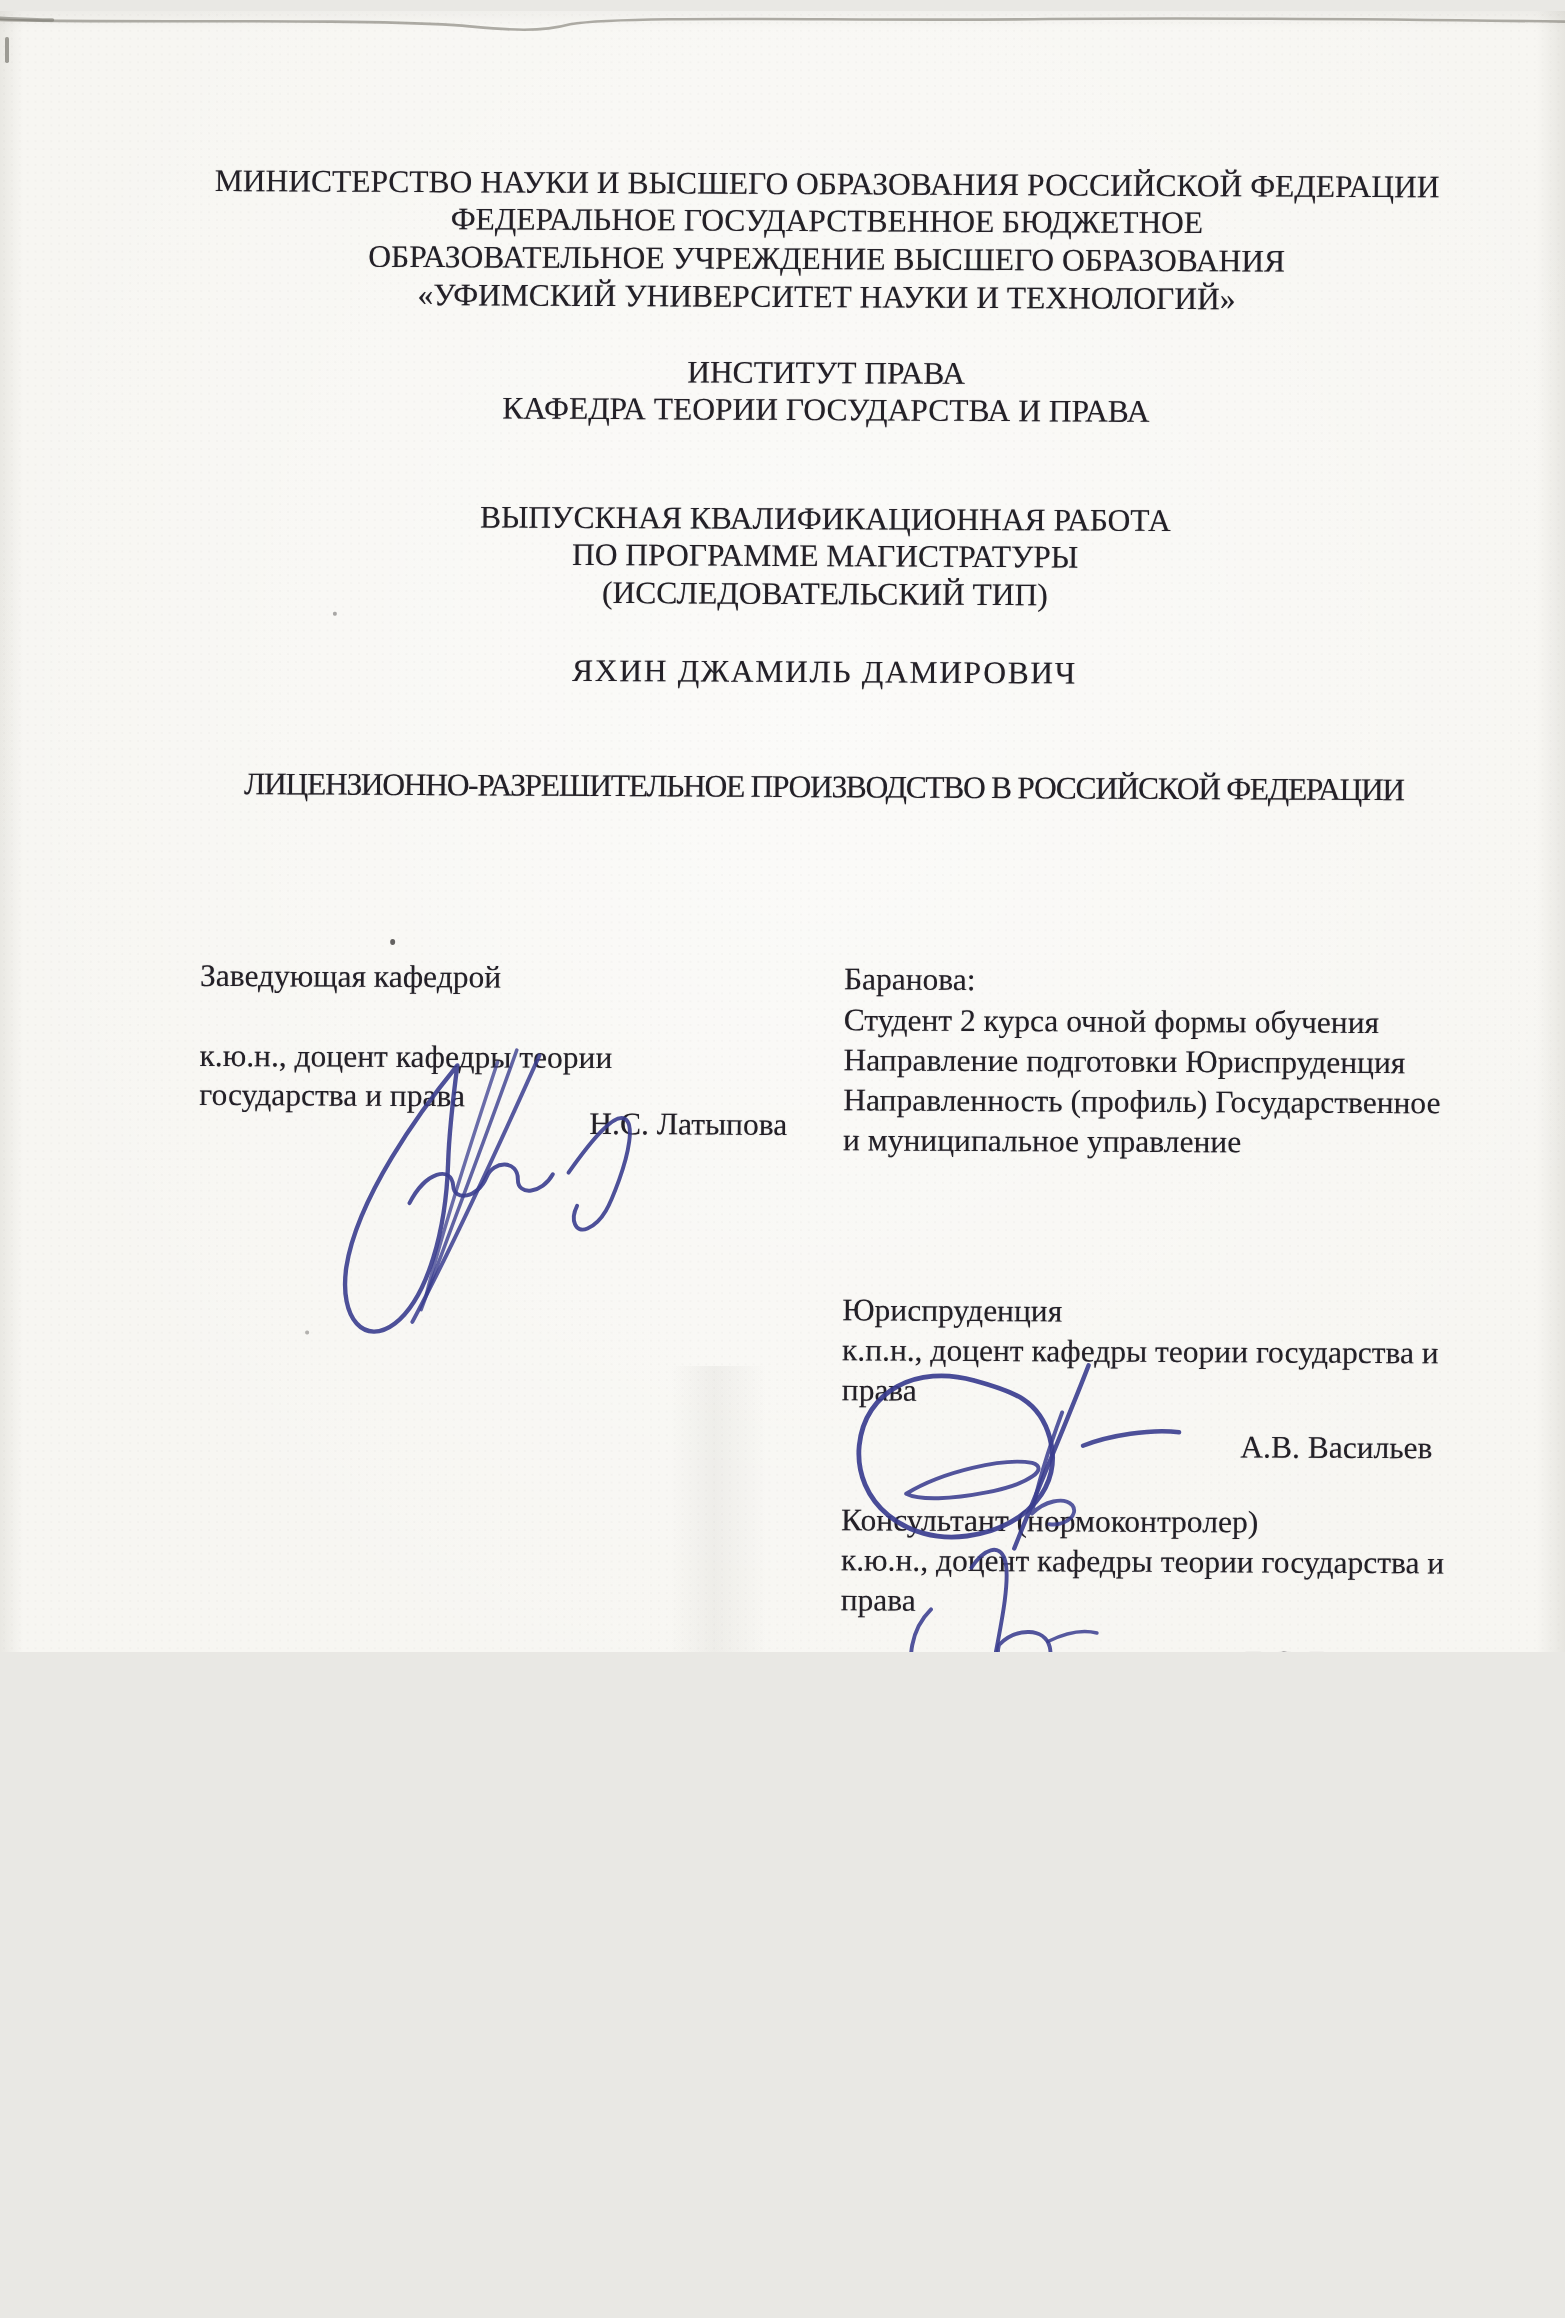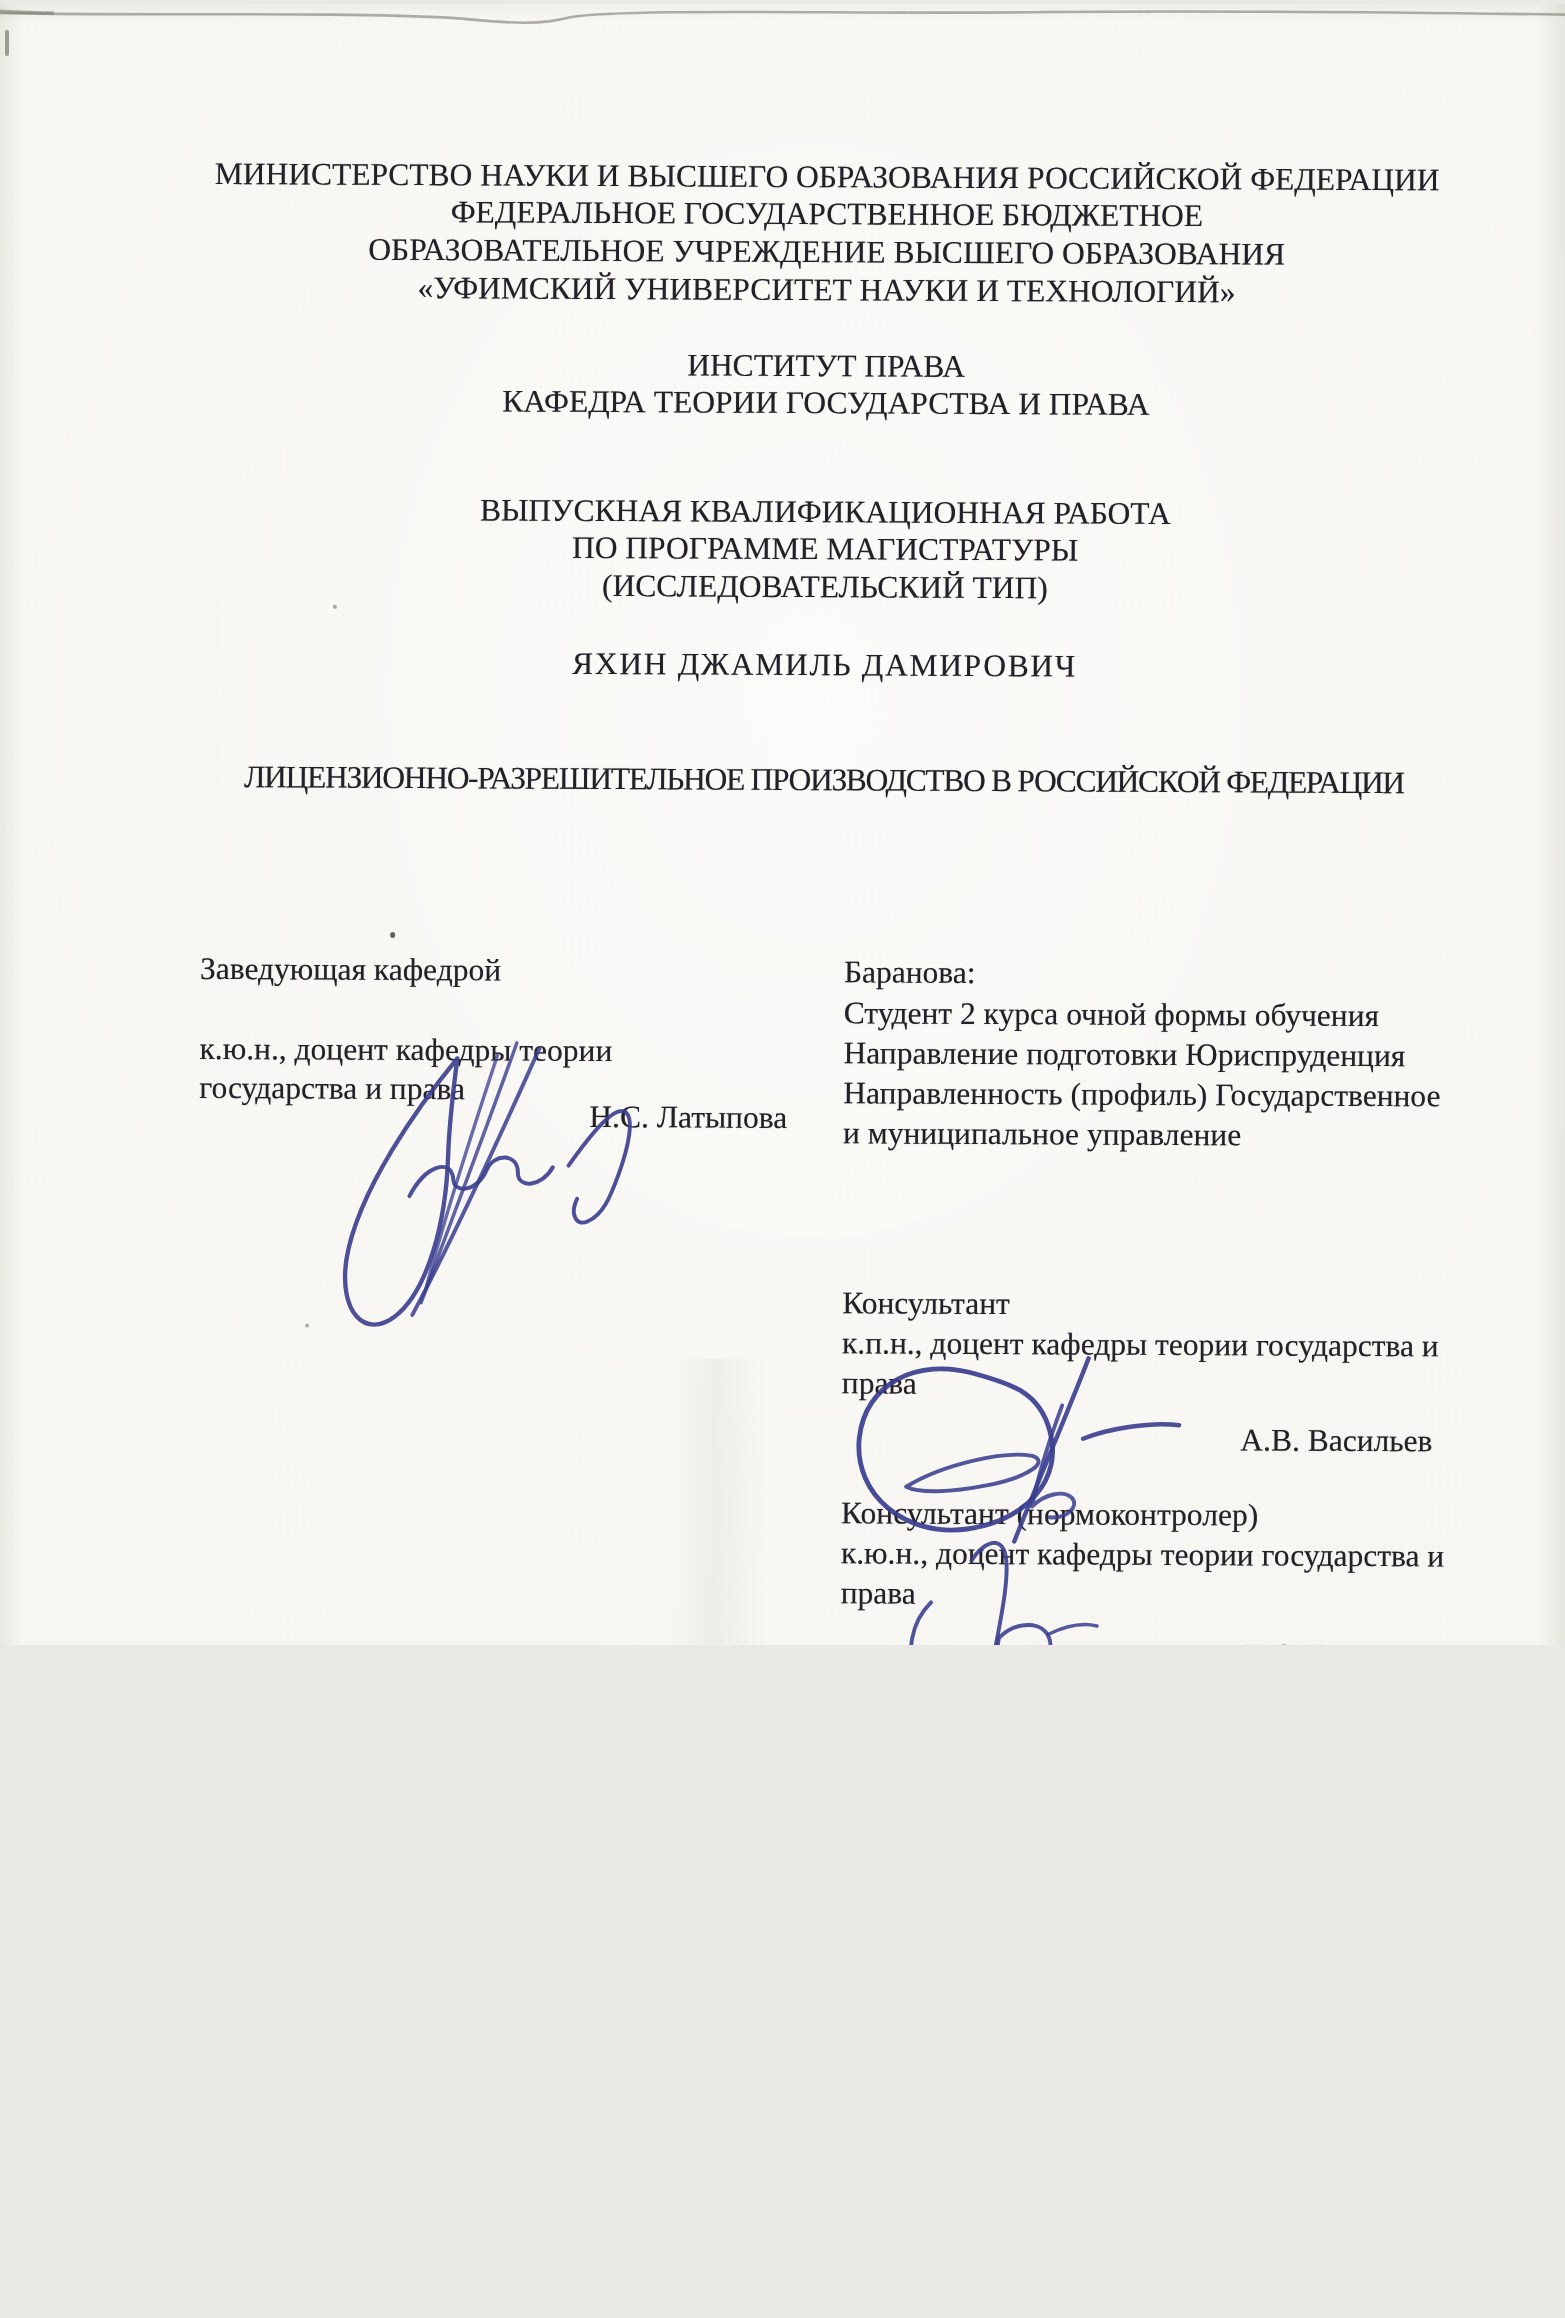--- a/index.html
+++ b/index.html
@@ -1,19 +1,19 @@
 <!DOCTYPE html>
 <html style="font-size:14px"><head>
 <meta charset="utf-8">
 <style>
   html,body{margin:0;padding:0;background:#e9e8e4;}
   .scan{
     position:relative;
     width:1566px;height:1641px;
-    margin:4px auto;
+    margin:11px auto;
     overflow:hidden;
     background:
       radial-gradient(ellipse 1224px 1574px at 52% 42%, rgba(255,255,255,.55), rgba(255,255,255,0) 70%),
       linear-gradient(to right, rgba(170,168,158,.18) 0, rgba(170,168,158,0) 23px),
       linear-gradient(to left, rgba(170,168,158,.22) 0, rgba(170,168,158,0) 30px),
       linear-gradient(to bottom, rgba(150,148,140,.10) 0, rgba(150,148,140,0) 19px),
       #f7f6f2;
     font-family:"Liberation Serif","DejaVu Serif",serif;
     color:#232027;
     text-decoration:underline;
@@ -82,21 +82,21 @@
     <div class="line leftcol" style="top:1029px">к.ю.н., доцент кафедры теории</div>
     <div class="line leftcol" style="top:1068px">государства и права</div>
     <div class="line name-right-left" style="top:1095px">Н.С. Латыпова</div>
 
     <div class="line rightcol" style="top:949px">Баранова:</div>
     <div class="line rightcol" style="top:990px">Студент 2 курса очной формы обучения</div>
     <div class="line rightcol" style="top:1030px">Направление подготовки Юриспруденция</div>
     <div class="line rightcol" style="top:1070px">Направленность (профиль) Государственное</div>
     <div class="line rightcol" style="top:1110px">и муниципальное управление</div>
 
-    <div class="line rightcol" style="top:1280px">Консультант</div>
+    <div class="line rightcol" style="top:1280px">Юриспруденция</div>
     <div class="line rightcol" style="top:1320px">к.п.н., доцент кафедры теории государства и</div>
     <div class="line rightcol" style="top:1360px">права</div>
     <div class="line name-right" style="top:1415px">А.В. Васильев</div>
 
     <div class="line rightcol" style="top:1490px">Консультант (нормоконтролер)</div>
     <div class="line rightcol" style="top:1530px">к.ю.н., доцент кафедры теории государства и</div>
     <div class="line rightcol" style="top:1570px">права</div>
     <div class="line name-right" style="top:1630px">Е.С. Баранова</div>
 
     <div class="line cx" style="top:2081px">УФА – 2025</div>

